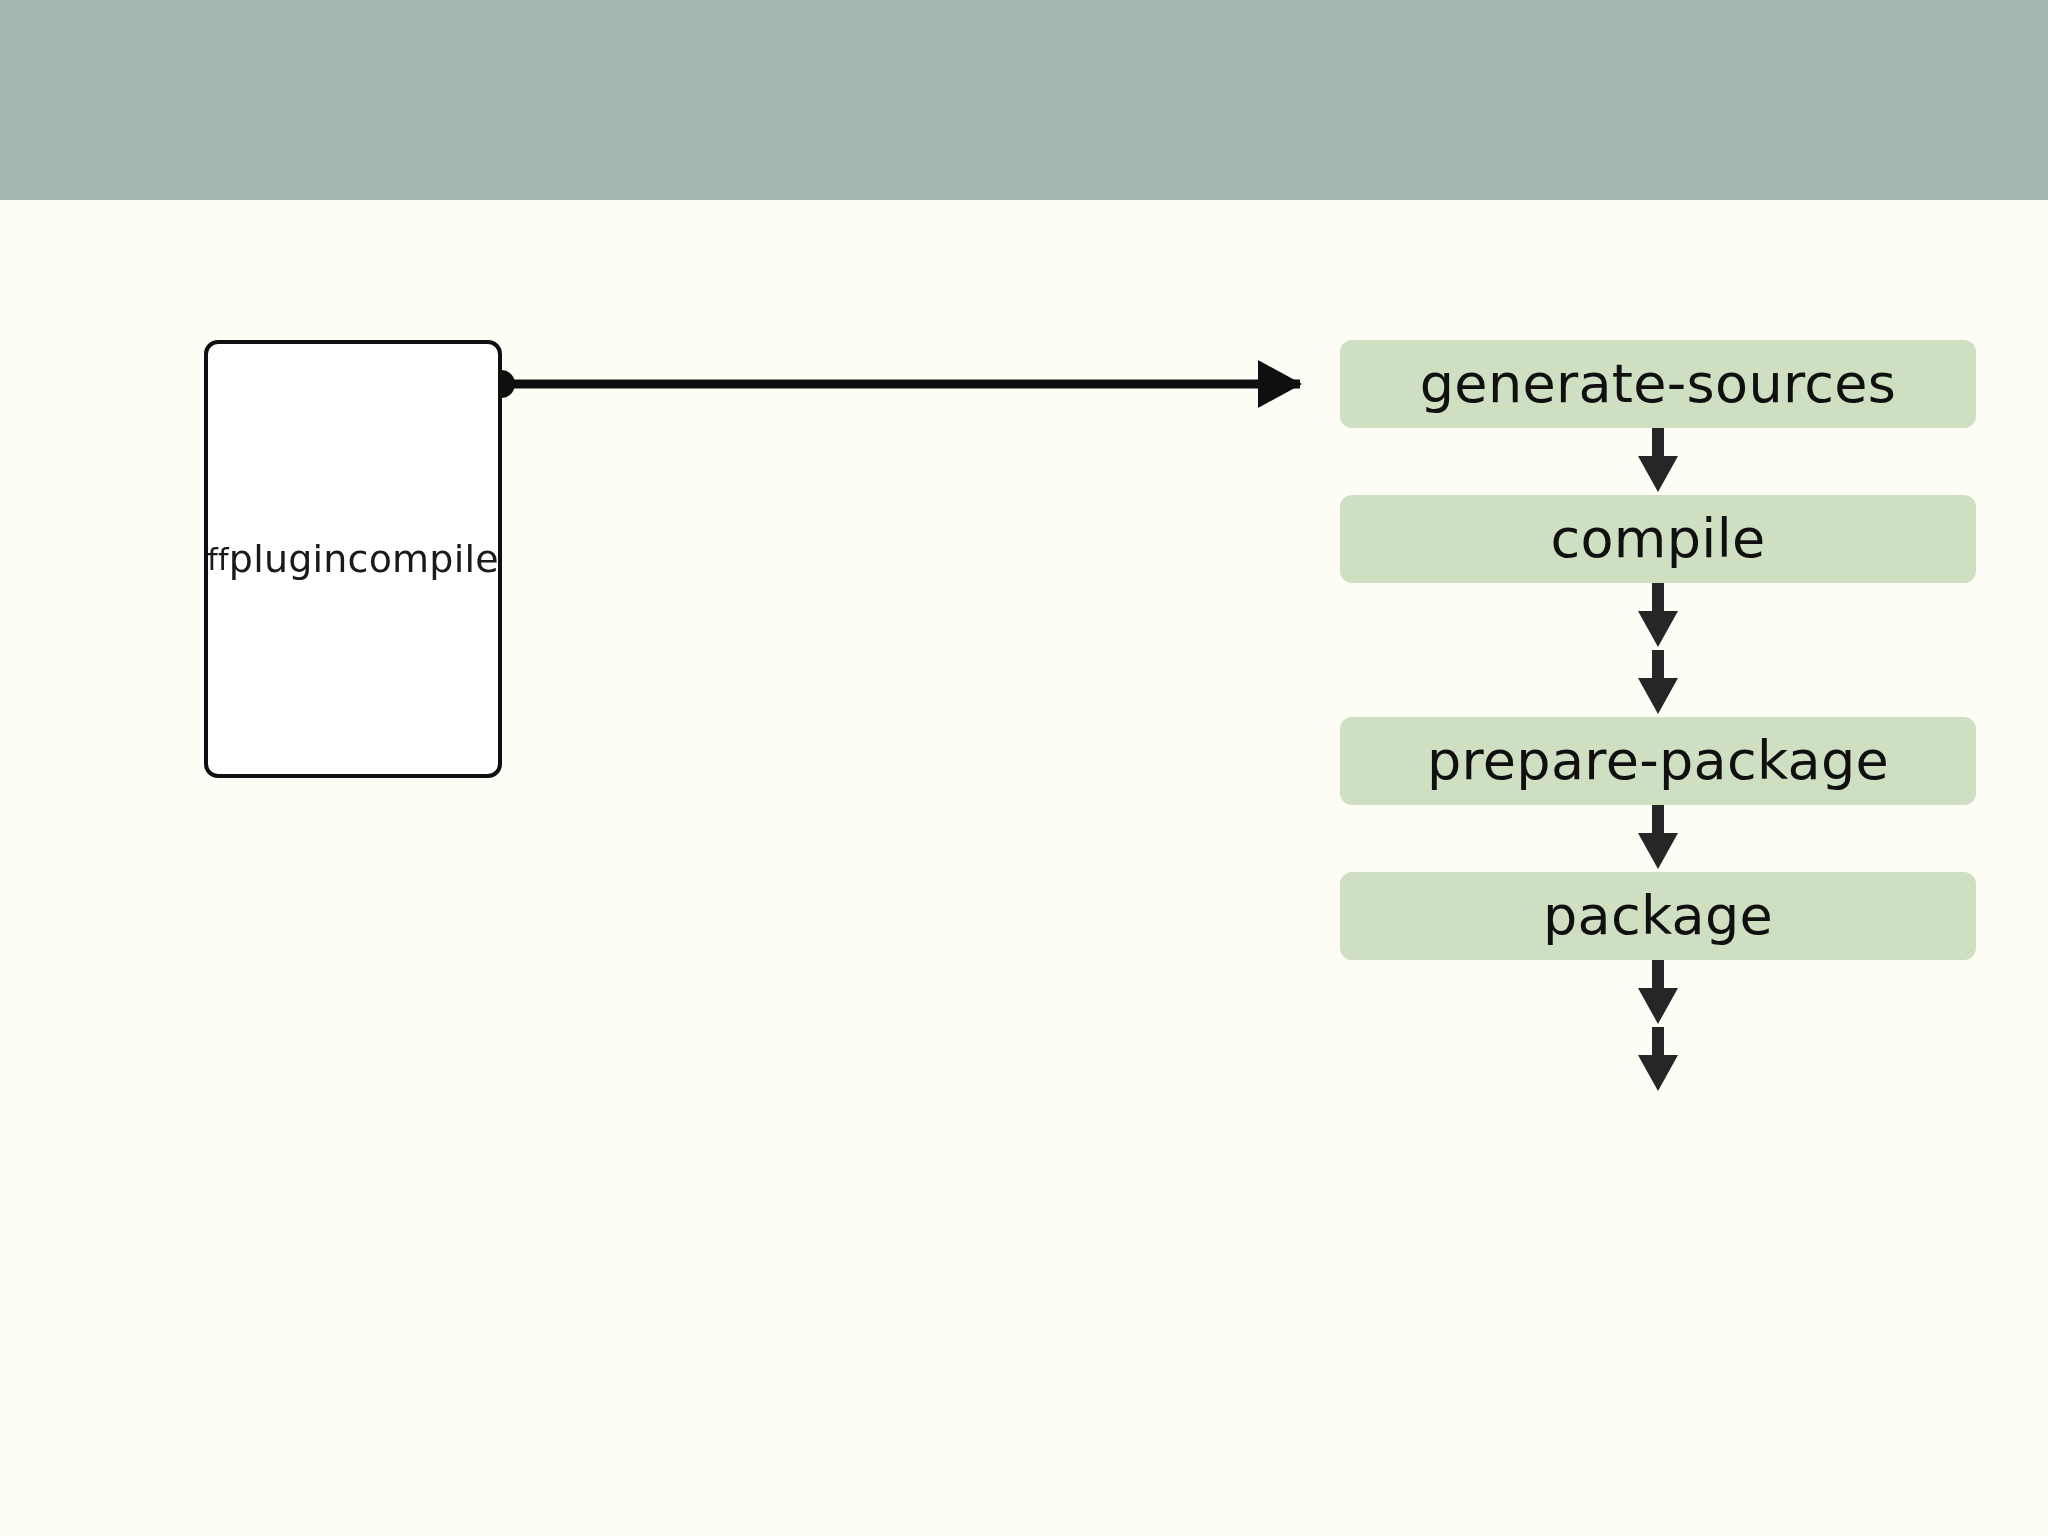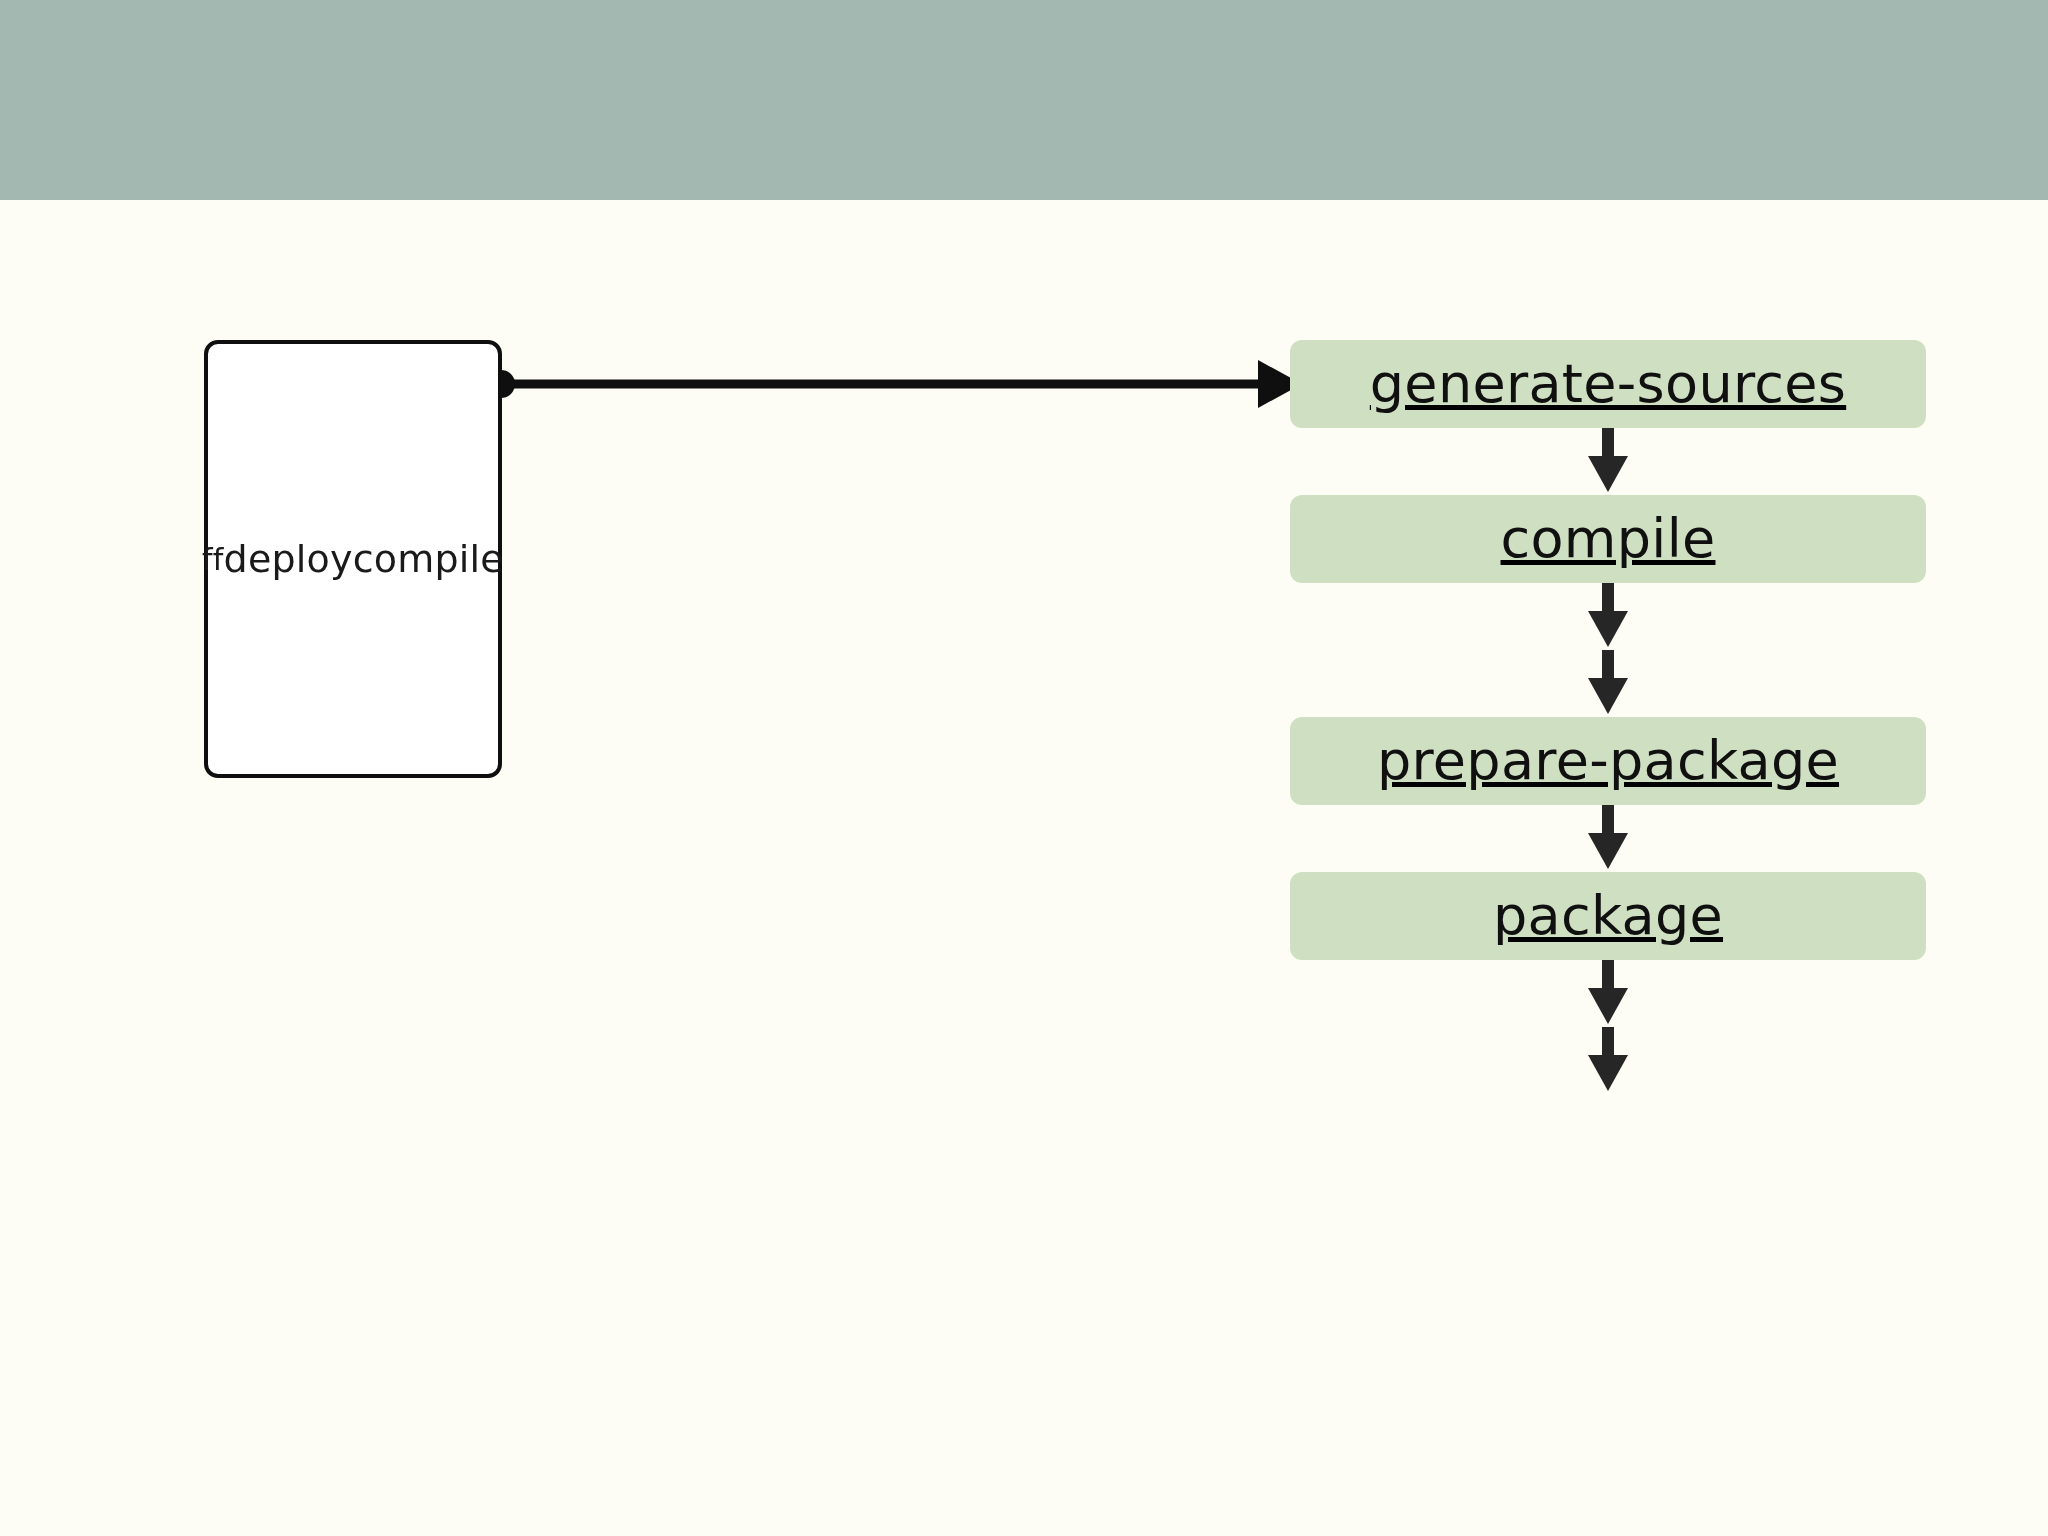--- a/index.html
+++ b/index.html
@@ -71,25 +71,24 @@
     font-size: 38px;
     color: #1a1a1a;
     line-height: 1.32;
     letter-spacing: 0.2px;
     white-space: nowrap;
   }
 
   
   .phase-col {
     position: absolute;
-    left: 1290px;
+    left: 1340px;
     top: 340px;
     width: 636px;
     z-index: 2;
-    text-decoration: underline;
   }
   .phase-chip {
     width: 636px;
     height: 88px;
     box-sizing: border-box;
     background: #cfdfc1;
     border-radius: 12px;
     display: flex;
     align-items: center;
     justify-content: center;
@@ -127,21 +126,21 @@
 
     <line x1="501" y1="384" x2="1300" y2="384" stroke="#0f0f0f" stroke-width="9"></line>
 
     <circle cx="501" cy="384" r="14" fill="#0f0f0f"></circle>
 
     <polygon points="1302,384 1258,360 1258,408" fill="#0f0f0f"></polygon>
   </svg>
 
   <div class="plugin-node">
     <div class="plugin-line-sm">ff</div>
-    <div class="plugin-line-lg">deploy</div>
+    <div class="plugin-line-lg">plugin</div>
     <div class="plugin-line-lg">compile</div>
   </div>
 
   <div class="phase-col">
 
     <div class="phase-chip">
       <span class="phase-label">generate-sources</span>
     </div>
     <div class="phase-gap">
       <svg class="down-arrow" viewBox="0 0 46 67">

